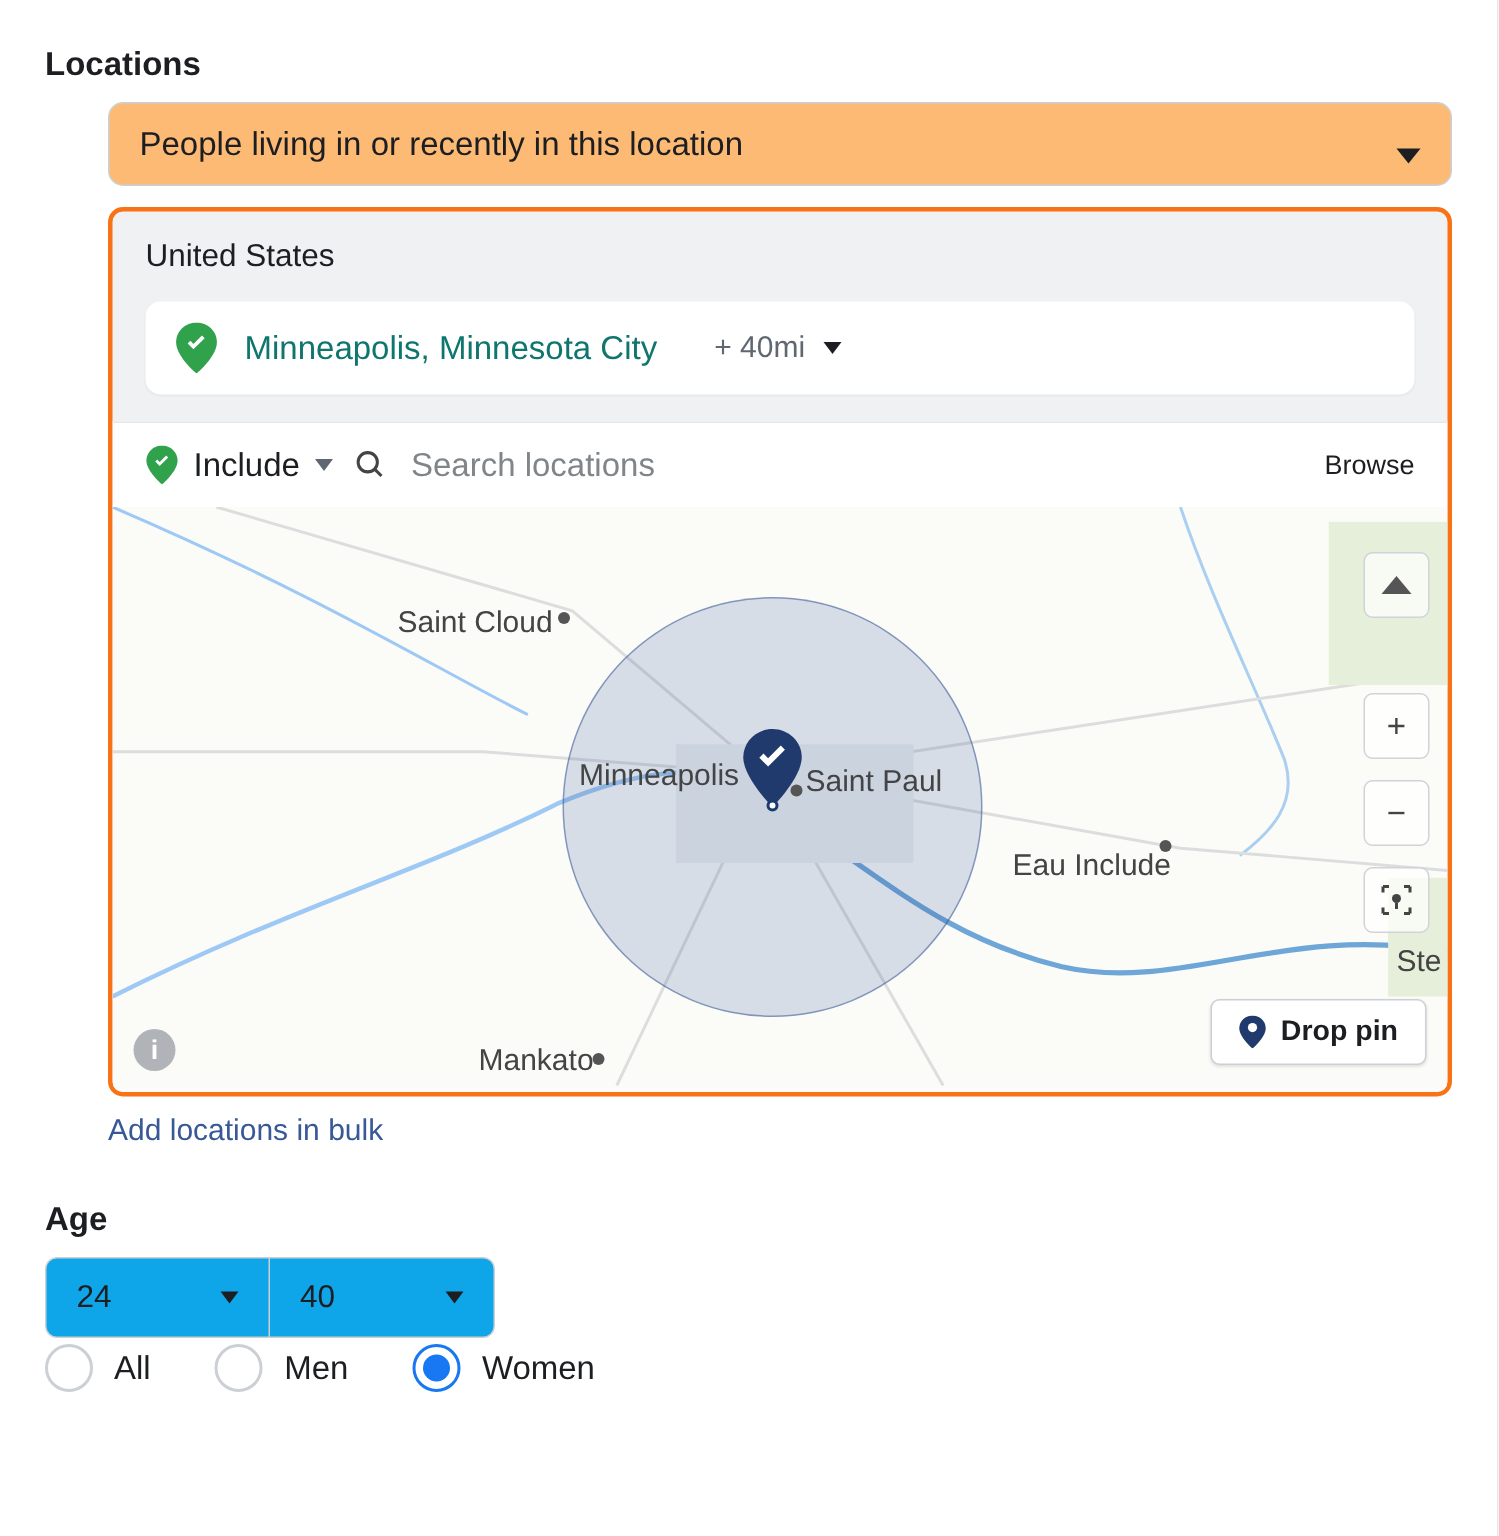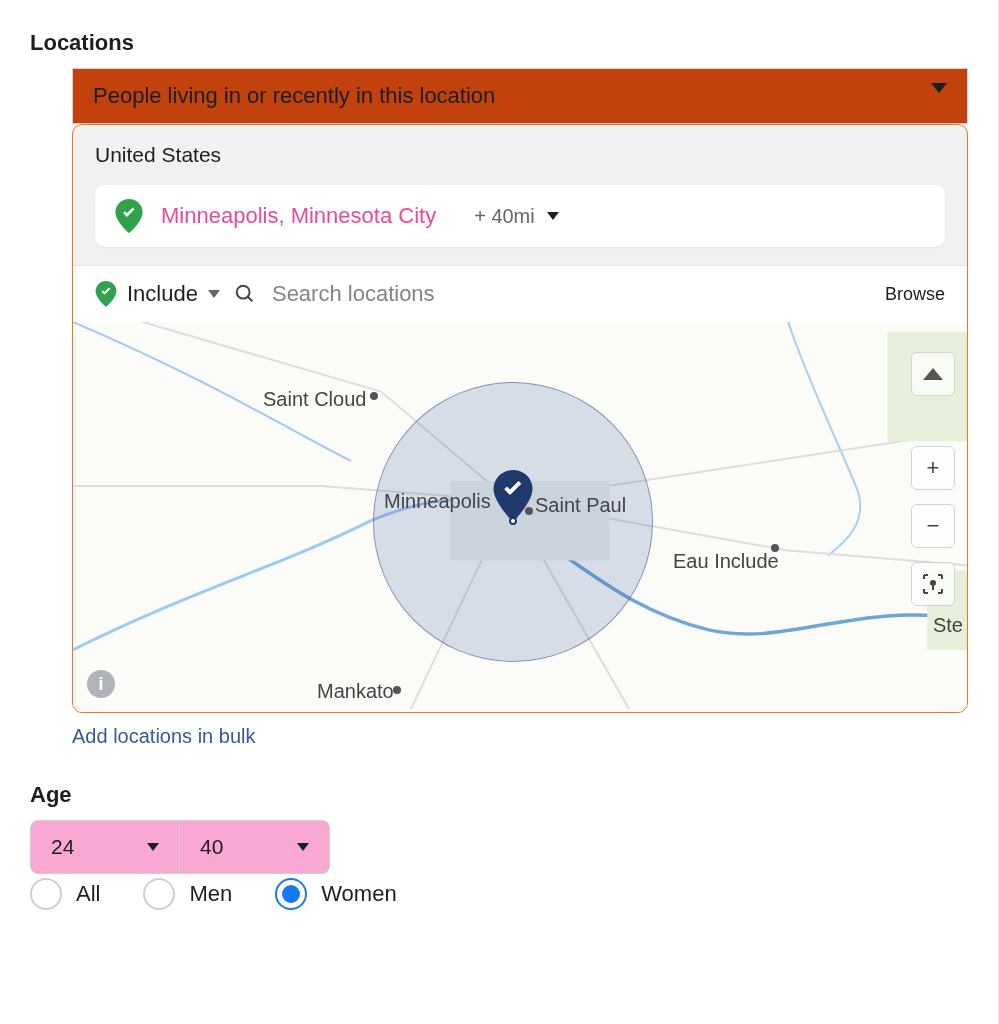--- a/index.html
+++ b/index.html
@@ -11,49 +11,49 @@
     width: 999px;
     position: relative;
   }
   .page { padding: 20px 30px 30px 30px; border-right: 1px solid #e4e6ea; min-height: 1024px; }
 
   .section-label { font-size: 22px; font-weight: 700; color: #1c1e21; margin: 10px 0 12px 0; }
   .indent { margin-left: 42px; }
 
   
   .dropdown {
-    display: flex; align-items: flex-start; justify-content: space-between;
-    border: 1px solid #ccd0d5; border-radius: 0;
+    display: flex; align-items: flex-end; justify-content: space-between;
+    border: 1px solid #ccd0d5; border-radius: 10px;
     padding: 14px 20px; font-size: 22px; color: #1c1e21;
-    cursor: pointer; background: #c2410c;
+    cursor: pointer; background: #fdba74;
   }
   .caret-down {
     width: 0; height: 0;
     border-left: 8px solid transparent; border-right: 8px solid transparent;
     border-top: 10px solid #1c1e21;
   }
   .caret-down.small {
     border-left-width: 6px; border-right-width: 6px; border-top-width: 8px;
   }
   .caret-down.grey { border-top-color: #606770; }
 
   
   .loc-card {
-    margin-top: 0;
-    border: 1px solid #f97316; border-radius: 10px; overflow: hidden;
+    margin-top: 14px;
+    border: 3px solid #f97316; border-radius: 10px; overflow: hidden;
     background: #f0f1f3;
   }
   .loc-head { padding: 18px 22px; font-size: 21px; color: #1c1e21; }
   .chip-row { margin: 0 22px 18px 22px; }
   .chip {
     display: flex; align-items: center; gap: 18px;
     background: #fff; border-radius: 10px; padding: 14px 20px;
     box-shadow: 0 1px 2px rgba(0,0,0,0.05);
   }
-  .chip .city { font-size: 22px; color: #ec4899; }
+  .chip .city { font-size: 22px; color: #0f766e; }
   .chip .radius { font-size: 20px; color: #606770; margin-left: 20px; display:flex; align-items:center; gap:12px; }
 
   .pin-svg { width: 28px; height: 34px; flex: 0 0 auto; }
   .pin-green { fill: #31a24c; }
 
   .search-bar {
     display: flex; align-items: center; gap: 14px;
     background: #fff; padding: 14px 22px; border-top: 1px solid #e4e6ea;
   }
   .include-pill { display: flex; align-items: center; gap: 10px; color: #1c1e21; font-size: 22px; cursor:pointer; }
@@ -114,21 +114,21 @@
   }
   .mini-pin { width: 18px; height: 22px; }
 
   .bulk-link { margin-top: 12px; color: #385898; font-size: 20px; cursor: pointer; }
 
   
   .age-row { display: flex; gap: 0; }
   .age-sel {
     display: flex; align-items: center; justify-content: space-between;
     width: 150px; border: 1px solid #ccd0d5; padding: 14px 20px;
-    font-size: 21px; cursor: pointer; background: #f9a8d4;
+    font-size: 21px; cursor: pointer; background: #0ea5e9;
   }
   .age-sel.left { border-radius: 8px 0 0 8px; }
   .age-sel.right { border-radius: 0 8px 8px 0; border-left: none; }
 
   
   .gender-row { display: flex; align-items: center; gap: 43px; margin-top: 4px; }
   .radio { display: flex; align-items: center; gap: 14px; cursor: pointer; font-size: 22px; color: #1c1e21; }
   .radio-dot {
     width: 32px; height: 32px; border-radius: 50%;
     background: #fff; border: 2px solid #ccd0d5; position: relative;
@@ -247,20 +247,27 @@
             <svg width="24" height="24" viewBox="0 0 24 24" fill="none" stroke="#444" stroke-width="2">
               <path d="M3 3h4M3 3v4M21 3h-4M21 3v4M3 21h4M3 21v-4M21 21h-4M21 21v-4"></path>
               <circle cx="12" cy="11" r="3" fill="#444" stroke="none"></circle>
               <path d="M12 14 L12 18" stroke="#444"></path>
             </svg>
           </div>
         </div>
 
         <div class="info-badge">i</div>
 
+        <div class="drop-pin-btn">
+          <svg class="mini-pin" viewBox="0 0 24 30">
+            <path fill="#203a6e" d="M12 0C5.4 0 0 5.2 0 11.6 0 20 12 30 12 30s12-10 12-18.4C24 5.2 18.6 0 12 0z"></path>
+            <circle cx="12" cy="11" r="4.2" fill="#fff"></circle>
+          </svg>
+          <span>Drop pin</span>
+        </div>
       </div>
     </div>
 
     <div class="bulk-link">Add locations in bulk</div>
   </div>
 
   <div class="section-label" style="margin-top:34px">Age</div>
   <div class="age-row">
     <div class="age-sel left">
       <span>24</span>

